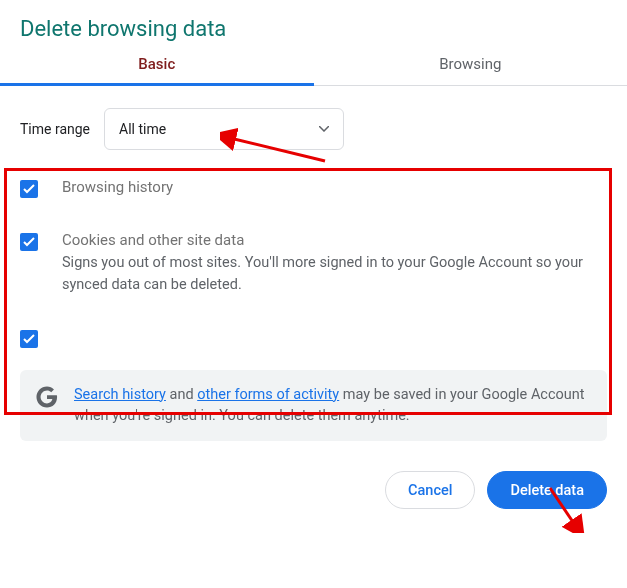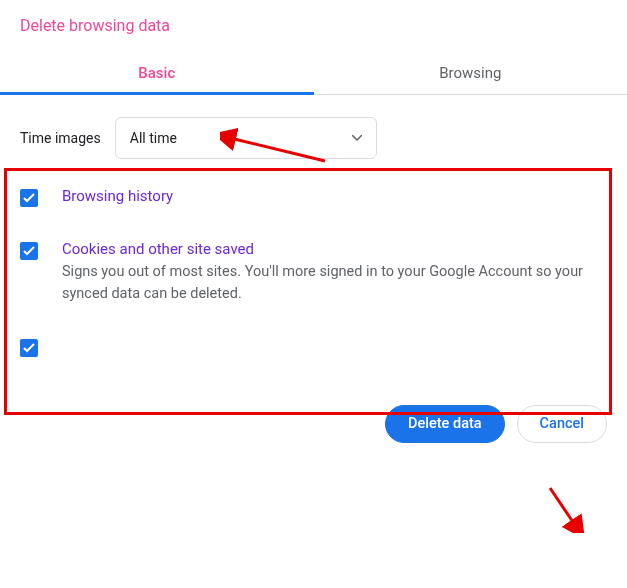--- a/index.html
+++ b/index.html
@@ -9,40 +9,40 @@
     color: #202124;
     background: #fff;
     width: 627px;
     height: 588px;
     position: relative;
   }
   .dialog {
     padding: 16px 20px 20px 20px;
   }
   .title {
-    font-size: 16px;
-    color: #ec4899;
-    margin-bottom: 19px;
+    font-size: 22px;
+    color: #0f766e;
+    margin-bottom: 4px;
   }
   .tabs {
     display: flex;
     border-bottom: 1px solid #dadce0;
     margin: 0 -20px;
   }
   .tab {
     flex: 1;
     text-align: center;
     padding: 10px 0 12px 0;
     font-size: 15px;
     color: #5f6368;
     cursor: pointer;
     position: relative;
   }
   .tab.active {
-    color: #ec4899;
+    color: #7f1d1d;
     font-weight: 500;
   }
   .tab.active::after {
     content: "";
     position: absolute;
     left: 0; right: 0; bottom: -1px;
     height: 3px;
     background: #1a73e8;
   }
   .time-row {
@@ -53,21 +53,21 @@
   }
   .time-label {
     font-size: 14px;
     color: #202124;
   }
   .select {
     position: relative;
     border: 1px solid #dadce0;
     border-radius: 6px;
     height: 42px;
-    width: 262px;
+    width: 240px;
     display: flex;
     align-items: center;
     padding: 0 14px;
     font-size: 14px;
     color: #202124;
     cursor: pointer;
     background: #fff;
   }
   .select .caret {
     position: absolute;
@@ -94,21 +94,21 @@
     border-radius: 2px;
     display: flex;
     align-items: center;
     justify-content: center;
     cursor: pointer;
   }
   .cb svg { display: block; }
   .opt-text { flex: 1; }
   .opt-title {
     font-size: 15px;
-    color: #6d28d9;
+    color: #737373;
     margin-bottom: 3px;
   }
   .opt-desc {
     font-size: 14.5px;
     color: #5f6368;
     line-height: 1.5;
   }
   .info-box {
     background: #f1f3f4;
     border-radius: 6px;
@@ -181,21 +181,21 @@
   <div class="tabs">
     <div class="tab active">
       <span>Basic</span>
     </div>
     <div class="tab">
       <span>Browsing</span>
     </div>
   </div>
 
   <div class="time-row">
-    <span class="time-label">Time images</span>
+    <span class="time-label">Time range</span>
     <div class="select">
       <span>All time</span>
       <span class="caret">
         <svg width="10" height="6" viewBox="0 0 10 6">
             <path d="M0 0 L5 5 L10 0" fill="none" stroke="#5f6368" stroke-width="1.5"></path>
           </svg>
       </span>
     </div>
   </div>
 
@@ -216,44 +216,54 @@
 
     <div class="opt">
       <div class="cb-wrap">
         <div class="cb">
           <svg width="12" height="10" viewBox="0 0 12 10">
               <path d="M1 5 L4 8 L11 1" fill="none" stroke="#fff" stroke-width="2"></path>
             </svg>
         </div>
       </div>
       <div class="opt-text">
-        <div class="opt-title">Cookies and other site saved</div>
+        <div class="opt-title">Cookies and other site data</div>
         <div class="opt-desc">Signs you out of most sites. You'll more signed in to your Google Account so your synced data can be deleted.</div>
       </div>
     </div>
 
     <div class="opt">
       <div class="cb-wrap">
         <div class="cb">
           <svg width="12" height="10" viewBox="0 0 12 10">
               <path d="M1 5 L4 8 L11 1" fill="none" stroke="#fff" stroke-width="2"></path>
             </svg>
         </div>
       </div>
     </div>
 
   </div>
 
+  <div class="info-box">
+    <div class="g-icon">
+      <svg viewBox="0 0 48 48" width="22" height="22">
+        <path fill="#5f6368" d="M44.5 20H24v8.5h11.8C34 34.9 29.5 38 24 38c-7.7 0-14-6.3-14-14s6.3-14 14-14c3.5 0 6.7 1.3 9.2 3.4l6-6C35.4 3.5 30 1 24 1 11.3 1 1 11.3 1 24s10.3 23 23 23c11.9 0 22-8.6 22-23 0-1.4-.1-2.7-.5-4z"></path>
+      </svg>
+    </div>
+    <div class="info-text">
+      <a>Search history</a><span> and </span><a>other forms of activity</a><span> may be saved in your Google Account when you're signed in. You can delete them anytime.</span>
+    </div>
+  </div>
 
   <div class="actions">
+    <div class="btn btn-cancel">
+      <span>Cancel</span>
+    </div>
     <div class="btn btn-primary">
       <span>Delete data</span>
-    </div>
-    <div class="btn btn-cancel">
-      <span>Cancel</span>
     </div>
   </div>
 
 </div>
 
 <div class="anno red-box" style="left:4px; top:168px; width:608px; height:247px;"></div>
 
 <svg class="anno" style="left:220px; top:126px; width:110px; height:40px;" viewBox="0 0 110 40">
   <defs>
       <marker id="ah1" markerWidth="8" markerHeight="8" refX="2" refY="4" orient="auto">

